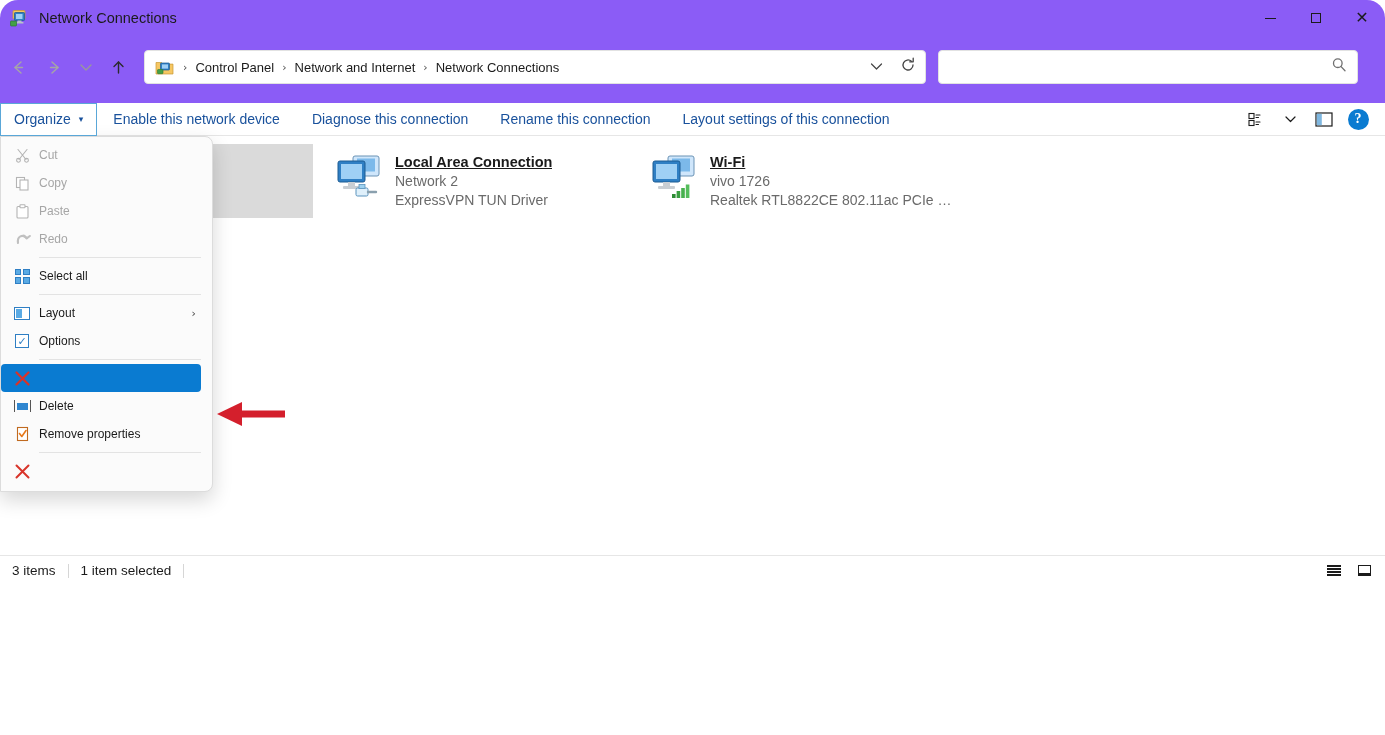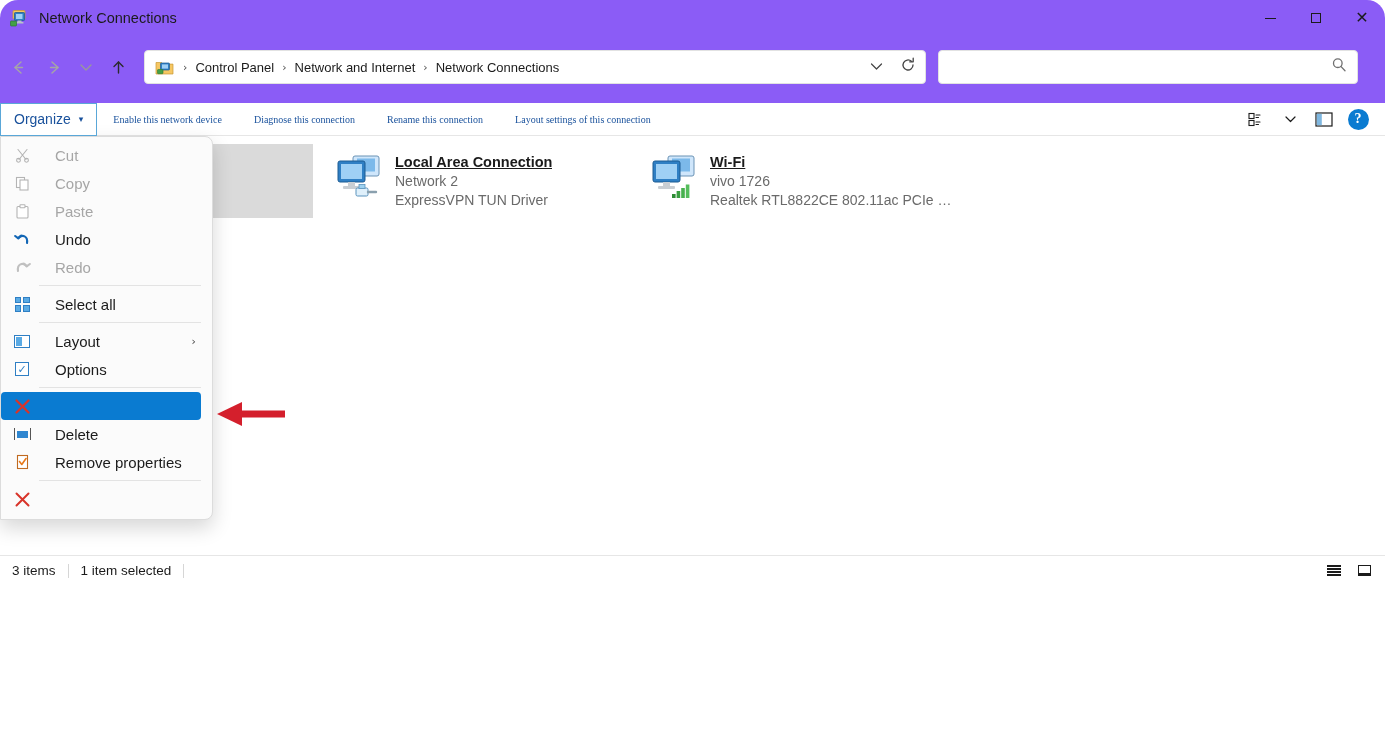--- a/index.html
+++ b/index.html
@@ -71,22 +71,22 @@
     border-bottom:1px solid #e6e6e6;
     display:flex; align-items:center; background:#fff;
   }
   .organize {
     height:33px; padding:0 13px; display:flex; align-items:center;
     border:1px solid #5aa7d8; background:#fff;
     font-size:14px; color:#19519c; position:relative; z-index:60;
   }
   .organize .caret { margin-left:8px; font-size:9px; }
   .cmdlink {
-    font-size:10px; color:#19519c; padding:0 16px; height:33px;
-    display:flex; align-items:center; white-space:nowrap;font-family:Liberation Serif, serif;
+    font-size:14px; color:#19519c; padding:0 16px; height:33px;
+    display:flex; align-items:center; white-space:nowrap;
   }
   .cmd-right { margin-left:auto; display:flex; align-items:center; padding-right:10px; }
   .iconbtn { width:34px; height:28px; display:flex; align-items:center; justify-content:center; }
   .help-circle {
     width:21px; height:21px; border-radius:50%; background:#0a7bd1;
     color:#fff; font-size:14px; font-weight:bold; display:flex;
     align-items:center; justify-content:center; font-family:"Liberation Serif", serif;
   }
 
   
@@ -104,21 +104,21 @@
   
   .menu {
     position:absolute; top:136px; left:0; width:213px;
     background:#fbfbfb; border:1px solid #dcdcdc;
     border-radius:0 8px 8px 0;
     box-shadow:0 8px 20px rgba(0,0,0,0.16);
     padding:4px 0 6px 0; z-index:50;
   }
   .mi { height:28px; display:flex; align-items:center; position:relative; padding-left:4px; }
   .mi .mi-ico { width:34px; height:28px; display:flex; align-items:center; justify-content:center; flex:0 0 auto; }
-  .mi .mi-label { font-size:15px; color:#1b1b1b;margin-left:16px; }
+  .mi .mi-label { font-size:12px; color:#1b1b1b; }
   .mi.disabled .mi-label { color:#a6a6a6; }
   .mi.highlight { background:#0a7bd1; margin:0 11px 0 0; border-radius:4px; }
   .mi.highlight .mi-label { color:#ffffff; }
   .mi .submenu-arrow { position:absolute; right:16px; font-size:11px; color:#444; font-family:"DejaVu Sans", sans-serif; }
   .msep { height:1px; background:#e3e3e3; margin:4px 11px 4px 38px; }
   .sq-grid { width:15px; height:15px; display:grid; grid-template-columns:1fr 1fr; grid-template-rows:1fr 1fr; gap:1.5px; }
   .sq-grid i { background:#5aaae4; border:1px solid #2f7fc4; display:block; }
   .layout-ico { width:16px; height:13px; border:1.5px solid #2f7fc4; position:relative; background:#fff; }
   .layout-ico i { position:absolute; left:1px; top:1px; width:6px; height:9px; background:#5aaae4; }
   .chk-ico { width:14px; height:14px; border:1.5px solid #2f7fc4; background:#fff; color:#2f7fc4; font-size:11px; display:flex; align-items:center; justify-content:center; }
@@ -365,29 +365,20 @@
     <div class="mi disabled">
       <span class="mi-ico">
         <svg width="15" height="15" viewBox="0 0 15 15">
             <rect x="2" y="2.5" width="11" height="11.5" rx="1" fill="#fff" stroke="#b4b4b4" stroke-width="1.1"></rect>
             <rect x="5" y="0.8" width="5" height="3" rx="0.6" fill="#fff" stroke="#b4b4b4" stroke-width="1.1"></rect>
           </svg>
       </span>
       <span class="mi-label">Paste</span>
     </div>
 
-    <div class="mi">
-      <span class="mi-ico">
-        <svg width="17" height="15" viewBox="0 0 17 15">
-            <path d="M4 6 C8.5 2, 14 4, 13 11" fill="none" stroke="#1266b5" stroke-width="2.1" stroke-linecap="round"></path>
-            <path d="M1.2 4 L4.3 6.4 L7.2 3.6" fill="none" stroke="#1266b5" stroke-width="2.1" stroke-linecap="round" stroke-linejoin="round"></path>
-          </svg>
-      </span>
-      <span class="mi-label">Undo</span>
-    </div>
 
     <div class="mi disabled">
       <span class="mi-ico">
         <svg width="17" height="15" viewBox="0 0 17 15">
             <path d="M13 6 C8.5 2, 3 4, 4 11" fill="none" stroke="#c0c0c0" stroke-width="2.1" stroke-linecap="round"></path>
             <path d="M15.8 4 L12.7 6.4 L9.8 3.6" fill="none" stroke="#c0c0c0" stroke-width="2.1" stroke-linecap="round" stroke-linejoin="round"></path>
           </svg>
       </span>
       <span class="mi-label">Redo</span>
     </div>

